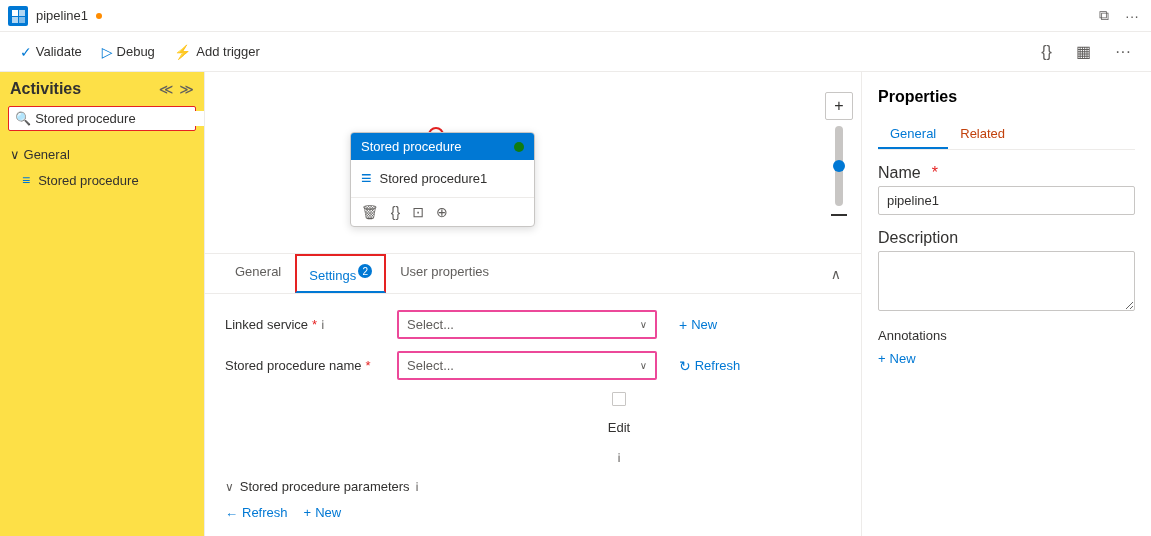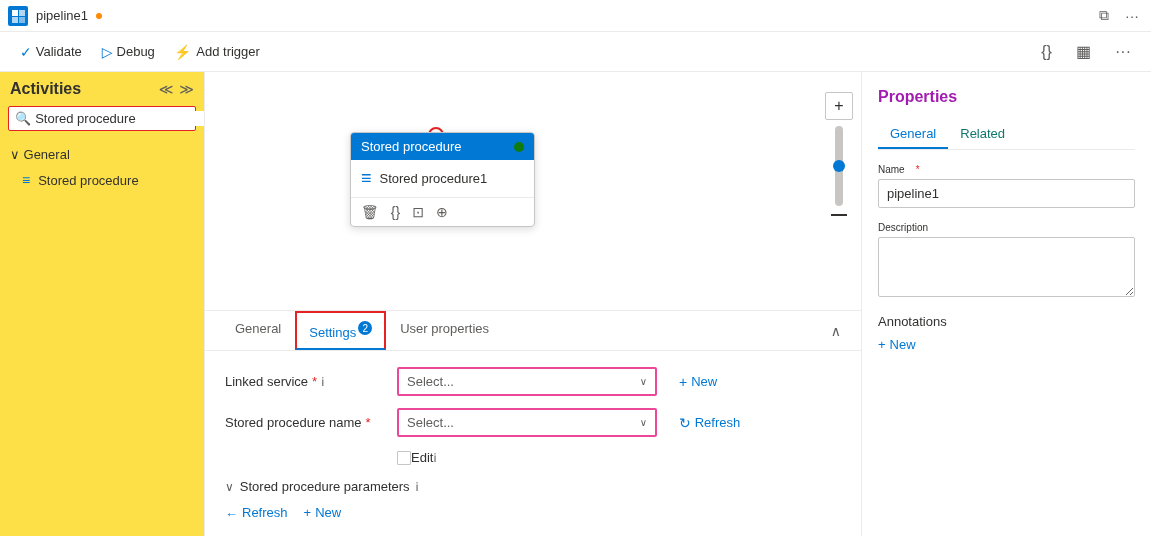--- a/index.html
+++ b/index.html
@@ -76,39 +76,39 @@
     .form-row { display: flex; align-items: center; margin-bottom: 12px; gap: 12px; }
     .form-label { width: 160px; font-size: 13px; color: #323130; flex-shrink: 0; display: flex; align-items: center; gap: 4px; }
     .form-label .required { color: #e52222; }
     .form-label .info-icon { color: #605e5c; font-size: 12px; cursor: pointer; }
     .form-select { flex: 1; max-width: 260px; display: flex; align-items: center; border: 2px solid #ec4899; border-radius: 2px; background: #fff; padding: 5px 8px; cursor: pointer; font-size: 13px; color: #323130; justify-content: space-between; }
     .form-select-placeholder { color: #605e5c; }
     .form-select-arrow { color: #605e5c; font-size: 10px; }
     .form-action-btn { display: flex; align-items: center; gap: 4px; padding: 5px 10px; cursor: pointer; color: #0078d4; font-size: 13px; border-radius: 2px; }
     .form-action-btn .icon { font-size: 14px; }
 
-    .checkbox-row { display: flex; align-items: center; gap: 0; padding-left: 172px; margin-bottom: 12px; }
+    .checkbox-row { display: flex; align-items: center; gap: 14px; padding-left: 172px; margin-bottom: 12px; flex-direction: column; }
     .checkbox { width: 14px; height: 14px; border: 1px solid #c8c6c4; background: #fff; display: inline-block; border-radius: 1px; }
 
     .section-header { display: flex; align-items: center; gap: 6px; margin-bottom: 10px; font-size: 13px; color: #323130; cursor: pointer; }
     .section-header .chevron { color: #605e5c; font-size: 12px; }
     .section-header .info-icon { color: #605e5c; font-size: 12px; cursor: pointer; }
 
     .section-actions { display: flex; gap: 16px; align-items: center; padding-left: 0; }
     .import-btn { display: flex; align-items: center; gap: 4px; cursor: pointer; color: #0078d4; font-size: 13px; }
     .new-btn-small { display: flex; align-items: center; gap: 4px; cursor: pointer; color: #0078d4; font-size: 13px; }
 
     
     .properties-panel { width: 290px; border-left: 1px solid #edebe9; background: #fff; padding: 16px; overflow-y: auto; }
-    .properties-title { font-size: 16px; font-weight: 600; margin-bottom: 14px; color: #a21caf; }
+    .properties-title { font-size: 16px; font-weight: 600; margin-bottom: 14px; color: #000000; }
     .properties-tabs { display: flex; gap: 0; border-bottom: 1px solid #edebe9; margin-bottom: 14px; }
-    .prop-tab { padding: 6px 12px; cursor: pointer; font-size: 13px; color: #0f766e; border-bottom: 2px solid transparent; }
+    .prop-tab { padding: 6px 12px; cursor: pointer; font-size: 13px; color: #c2410c; border-bottom: 2px solid transparent; }
     .prop-tab.active { color: #0078d4; border-bottom: 2px solid #0078d4; }
     .prop-field { margin-bottom: 14px; }
-    .prop-field label { display: block; font-size: 10px; color: #323130; margin-bottom: 4px; display: flex; align-items: flex-start; gap: 11px; }
+    .prop-field label { display: block; font-size: 16px; color: #323130; margin-bottom: 4px; display: flex; align-items: flex-start; gap: 11px; }
     .prop-field label .required { color: #e52222; }
     .prop-field input, .prop-field textarea { width: 100%; border: 1px solid #c8c6c4; border-radius: 2px; padding: 6px 8px; font-size: 13px; color: #323130; font-family: inherit; outline: none; }
     .prop-field textarea { height: 60px; resize: vertical; }
     .annotations-section { margin-top: 8px; }
     .annotations-title { font-size: 13px; font-weight: 500; margin-bottom: 8px; color: #323130; }
     .annotations-new-btn { display: flex; align-items: center; gap: 4px; cursor: pointer; color: #0078d4; font-size: 13px; }
   </style>
 </head>
 <body>
 

